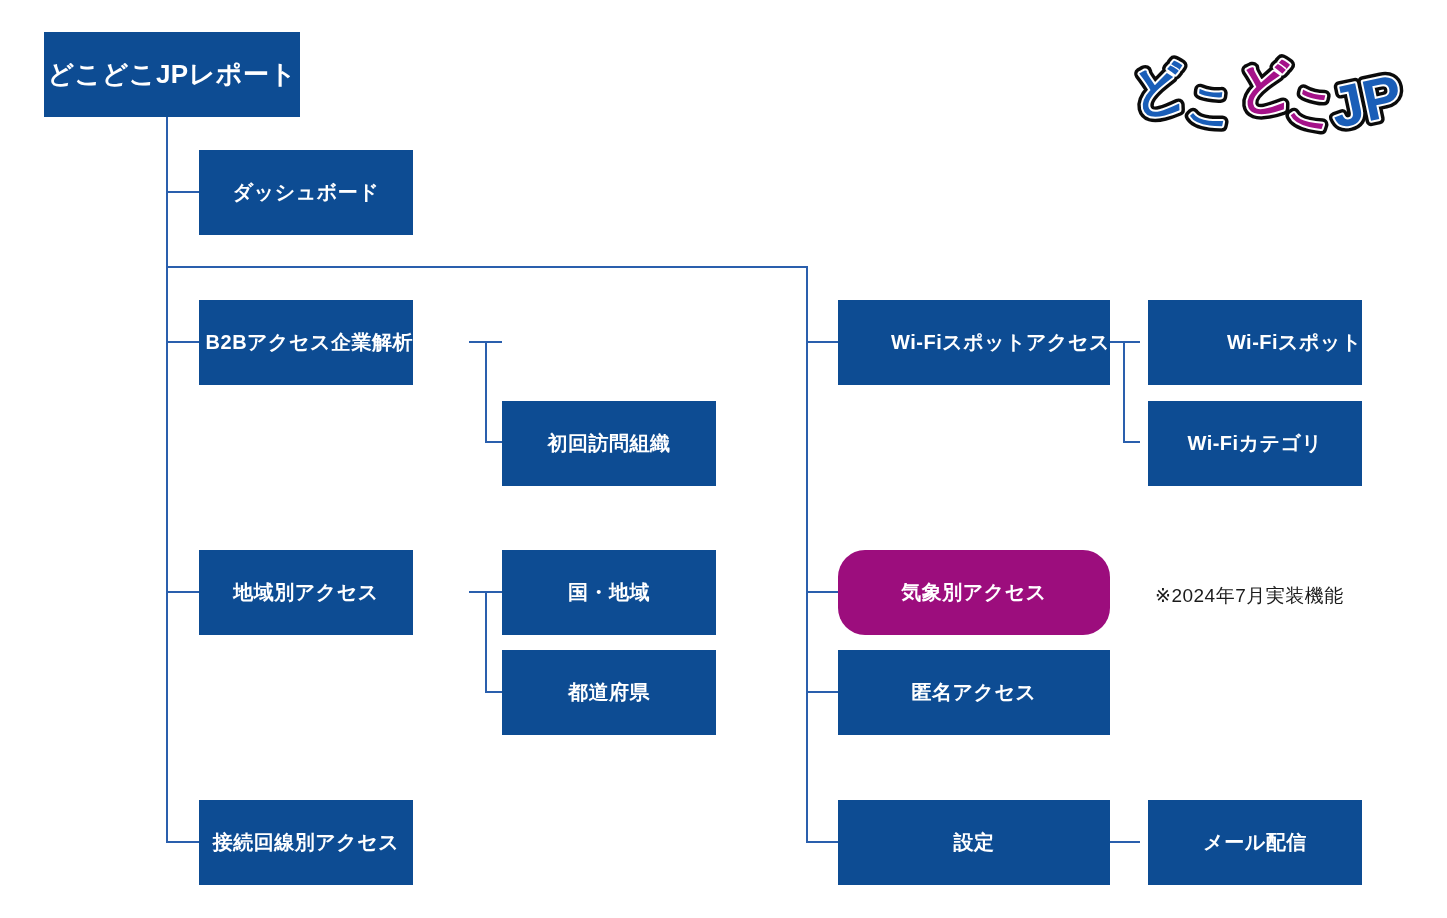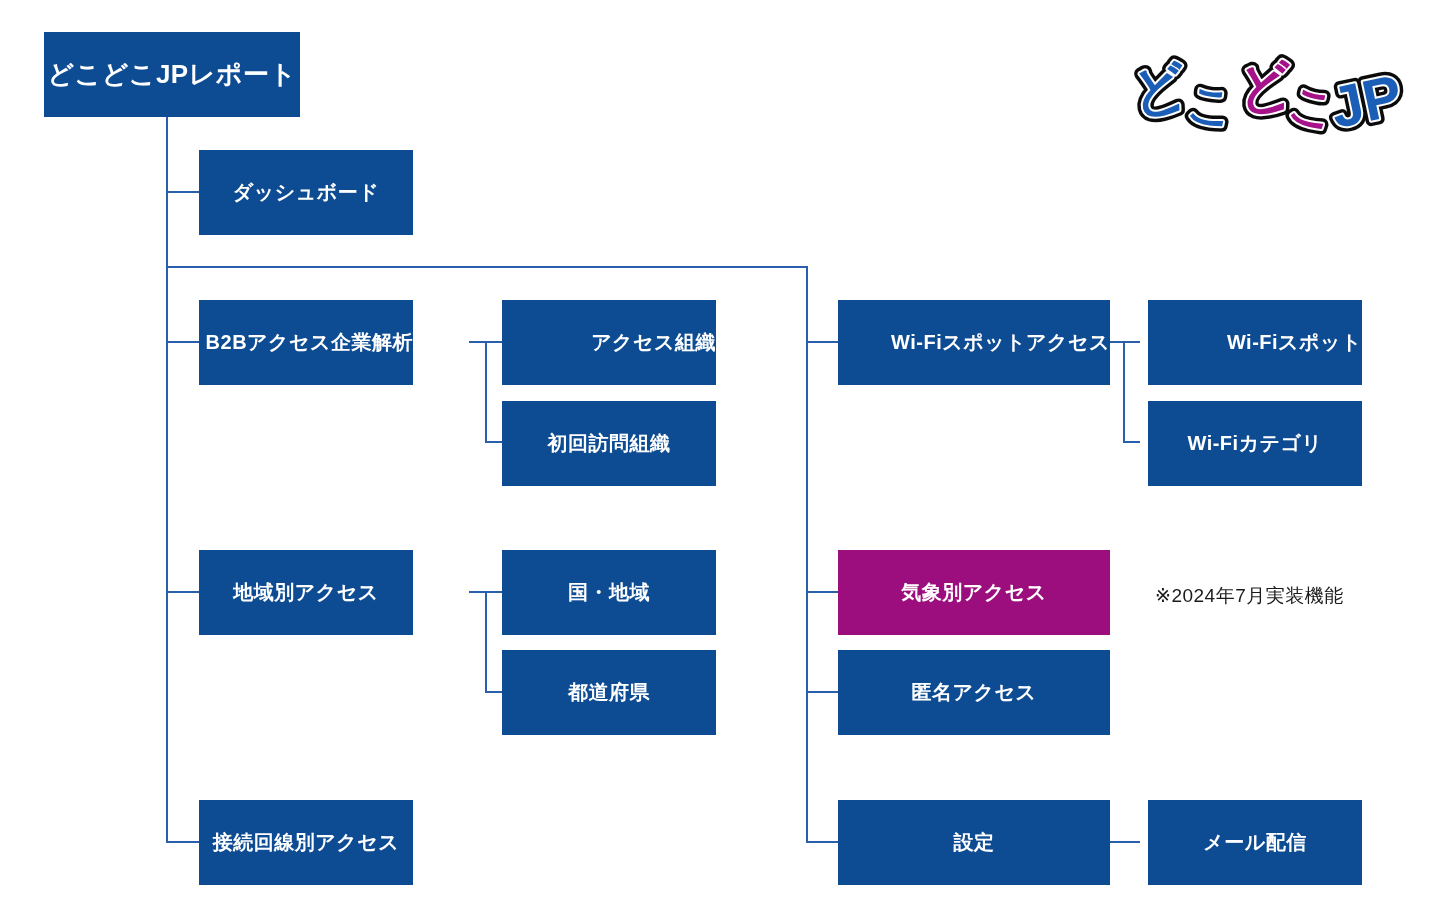--- a/index.html
+++ b/index.html
@@ -9,21 +9,21 @@
   
   .node{
     position:absolute;
     width:214px;height:85px;
     background:#0d4c93;
     color:#ffffff;
     display:flex;align-items:center;justify-content:center;
     font-size:20px;font-weight:700;letter-spacing:.5px;
     box-sizing:border-box;
   }
-  .node.magenta{background:#9c0d7d;}
+  .node.magenta{background:#9c0d7d;border-radius:27px;}
   .root{left:32px;top:32px;width:256px;font-size:26px;margin-left:12px;}
   .c-a{left:199px;}
   .c-b{left:502px;}
   .c-c{left:838px;width:272px;}
   .c-d{left:1140px;margin-left:8px;}
   .r-dash{top:150px;}
   .r1{top:300px;justify-content:flex-end;}
   .r2{top:401px;text-align:center;}
   .r3{top:550px;}
   .r4{top:650px;}
@@ -85,23 +85,20 @@
   <div class="node root">
     <span>どこどこJPレポート</span>
   </div>
 
   <div class="node c-a r-dash">
     <span>ダッシュボード</span>
   </div>
 
   <div class="node c-a r1">
     <span>B2Bアクセス企業解析</span>
-  </div>
-  <div class="node c-b r1">
-    <span>アクセス組織</span>
   </div>
   <div class="node c-b r2">
     <span>初回訪問組織</span>
   </div>
 
   <div class="node c-c r1">
     <span>Wi-Fiスポットアクセス</span>
   </div>
   <div class="node c-d r1">
     <span>Wi-Fiスポット</span>

